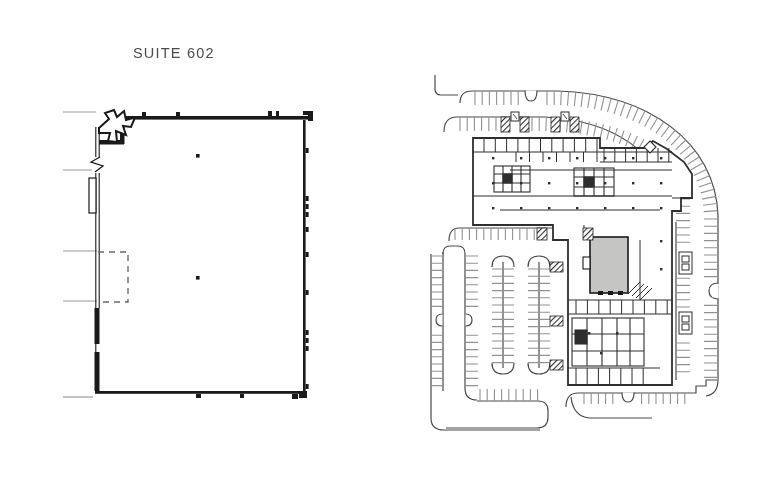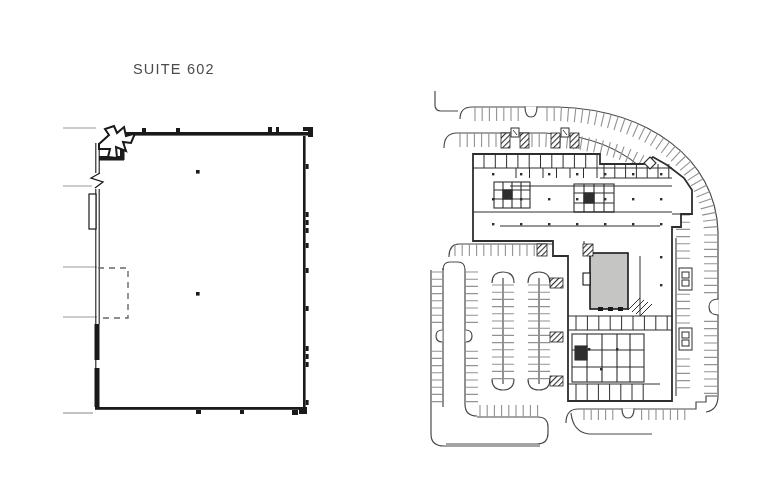--- a/index.html
+++ b/index.html
@@ -1,17 +1,17 @@
 <!DOCTYPE html>
 <html><head>
 <meta charset="utf-8">
 <style>
   html,body{margin:0;padding:0;background:#ffffff;}
   body{width:777px;height:485px;overflow:hidden;font-family:"Liberation Sans",sans-serif;position:relative;}
-  #plan-wrap{position:absolute;inset:0;margin-top:16px;}
+  #plan-wrap{position:absolute;inset:0;}
   svg{display:block;}
   .suite-label{font-size:14.5px;letter-spacing:1.2px;fill:#4b4b4d;}
 </style>
 </head>
 <body>
 
 <div id="plan-wrap">
 <svg id="plan-svg" width="777" height="485" viewBox="0 0 777 485">
   <defs>
     <pattern id="hatch" width="4" height="4" patternUnits="userSpaceOnUse" patternTransform="rotate(45)">

